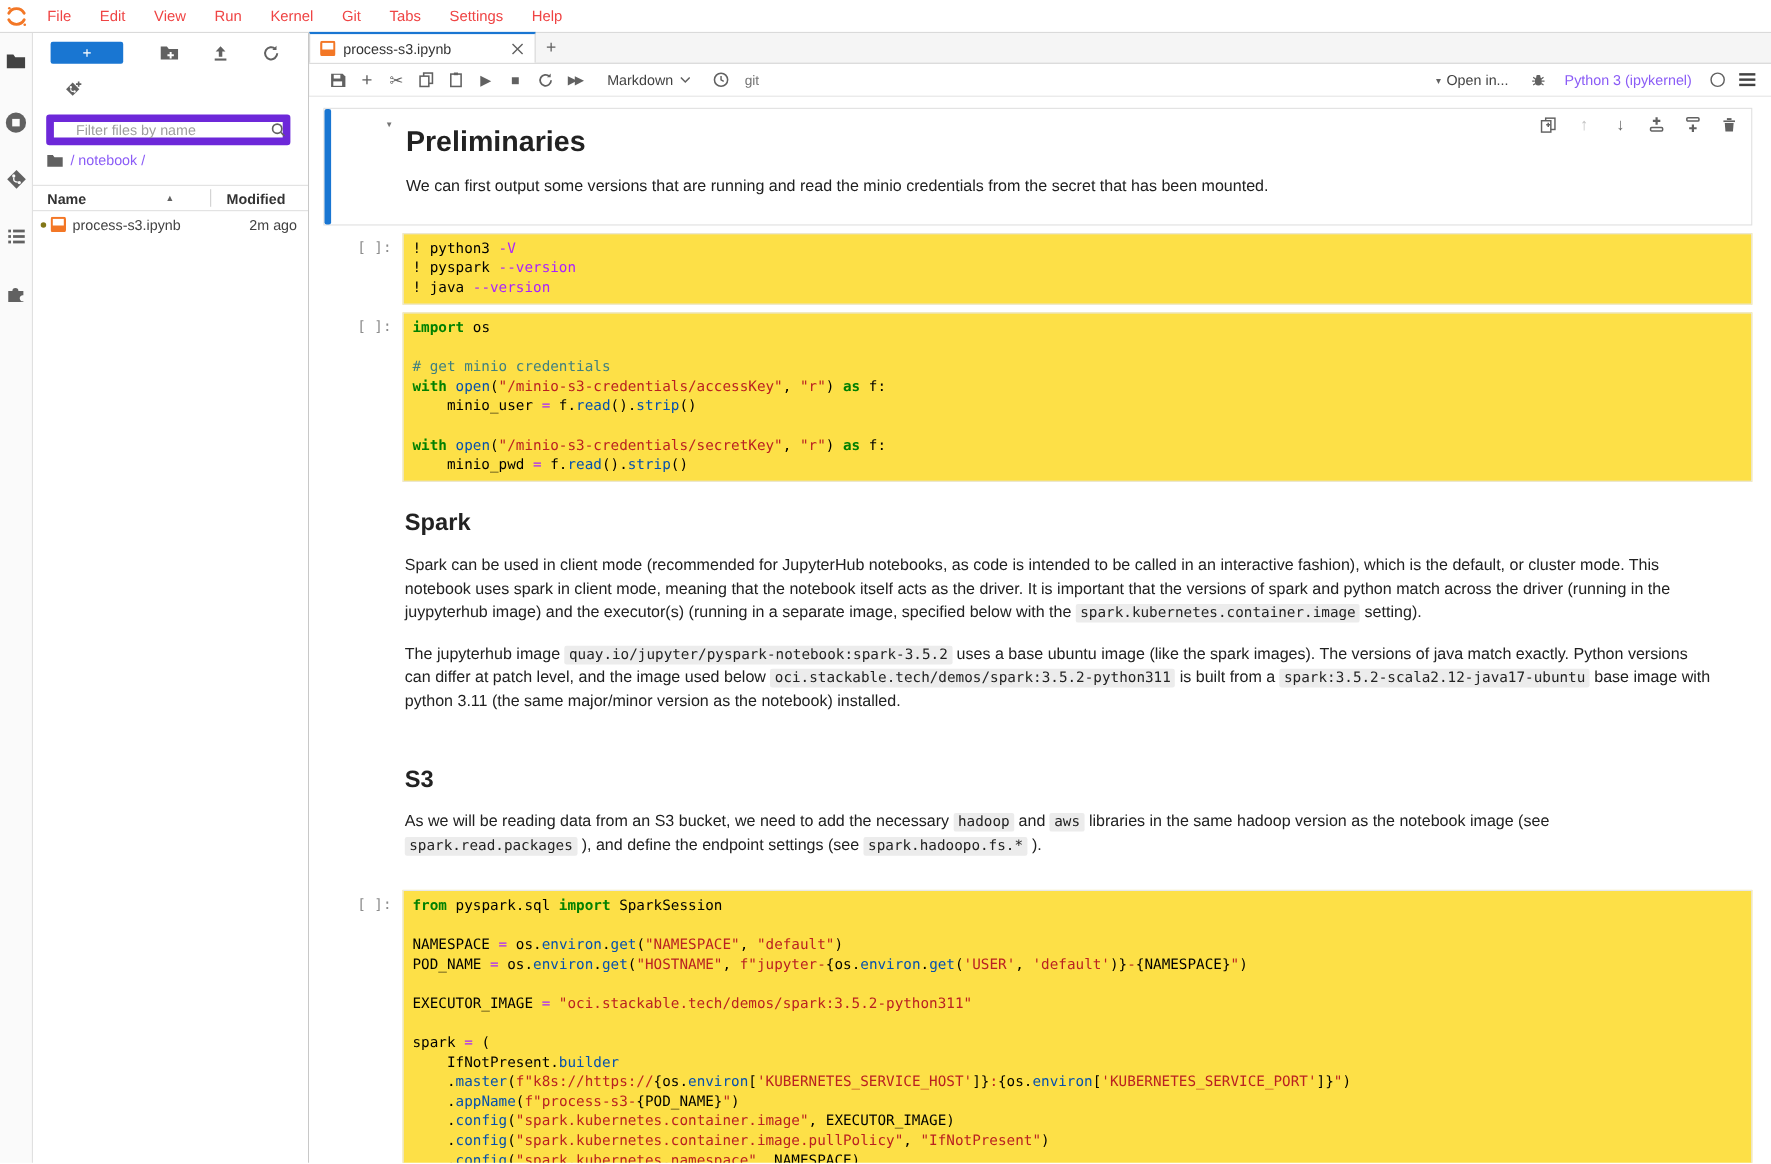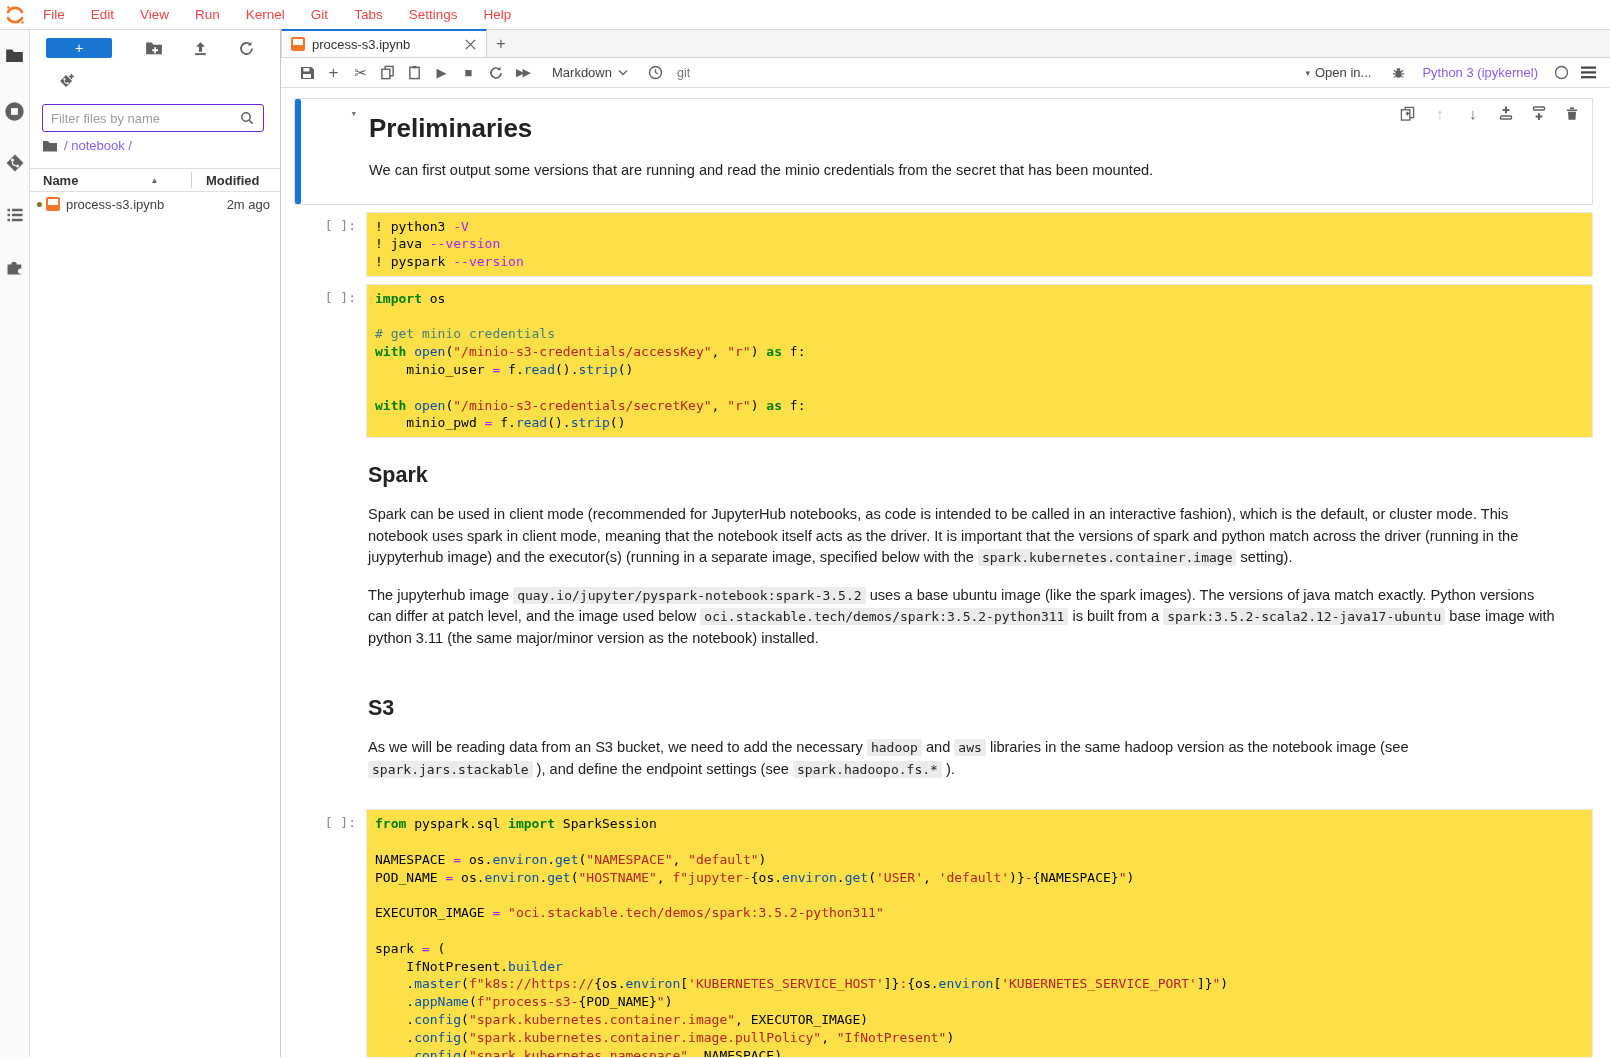--- a/index.html
+++ b/index.html
@@ -20,21 +20,21 @@
   .activitybar { width:30px; background:#fafafa; border-right:1px solid #e0e0e0; display:flex; flex-direction:column; align-items:center; padding-top:13px; }
   .act-icon { width:24px; height:24px; display:flex; align-items:center; justify-content:center; margin-bottom:28px; }
   .act-icon.first { margin-bottom:32px; }
   
   .filebrowser { width:251px; background:#fff; border-right:1px solid #c8c8c8; display:flex; flex-direction:column; font-size:13px; }
   .fb-toolbar { height:36px; display:flex; align-items:center; padding:0 10px 0 16px; gap:0; }
   .new-launcher-btn { width:67px; height:20px; background:#1976d2; border:none; border-radius:2px; color:#fff; font-size:14px; line-height:18px; display:flex; align-items:center; justify-content:center; cursor:pointer; }
   .fb-tool { width:47px; height:24px; display:flex; align-items:center; justify-content:center; }
   .fb-gitrow { height:30px; display:flex; align-items:center; padding-left:28px; }
   .fb-filterwrap { padding:8px 16px 6px 12px; }
-  .fb-filter { width:222px; height:28px; border:1px solid #6d28d9; border-radius:3px; background:#fff; display:flex; align-items:center; padding:0 8px; }
+  .fb-filter { width:222px; height:28px; border:7px solid #6d28d9; border-radius:3px; background:#fff; display:flex; align-items:center; padding:0 20px; }
   .fb-filter input { border:none; outline:none; flex:1; font-size:13px; font-family:"Liberation Sans",sans-serif; color:#424242; background:transparent; }
   .fb-filter input::placeholder { color:#9e9e9e; }
   .fb-breadcrumb { height:26px; display:flex; gap:6px; padding-left:12px; color:#8b5cf6; }
   .fb-listheader { height:24px; display:flex; align-items:center; border-top:1px solid #e0e0e0; border-bottom:1px solid #e0e0e0; margin-top:4px; font-weight:bold; color:#333; }
   .fb-col-name { flex:1; padding-left:13px; display:flex; align-items:center; }
   .sort-caret { font-size:8px; color:#616161; margin-left:72px; }
   .fb-col-div { width:1px; height:16px; background:#d0d0d0; }
   .fb-col-mod { width:88px; padding-left:14px; }
   .fb-row { height:24px; display:flex; align-items:center; color:#424242; }
   .fb-dot { width:5px; height:5px; border-radius:50%; background:#827717; margin:0 4px 0 7px; flex:none; }
@@ -373,22 +373,22 @@
                 </svg>
               </div>
             </div>
           </div>
           <div class="cell">
             <div class="cell-stripe"></div>
             <div class="cell-prompt">[ ]:</div>
             <div class="cell-body">
               <div class="editor">
                 <div class="cm-line"><span class="tok-p">! python3 </span><span class="tok-o">-V</span></div>
+                <div class="cm-line"><span class="tok-p">! pyspark </span><span class="tok-o">--version</span></div>
                 <div class="cm-line"><span class="tok-p">! java </span><span class="tok-o">--version</span></div>
-                <div class="cm-line"><span class="tok-p">! pyspark </span><span class="tok-o">--version</span></div>
               </div>
             </div>
           </div>
           <div class="cell">
             <div class="cell-stripe"></div>
             <div class="cell-prompt">[ ]:</div>
             <div class="cell-body">
               <div class="editor">
                 <div class="cm-line"><span class="tok-k">import</span><span class="tok-p"> os</span></div>
                 <div class="cm-line">&nbsp;</div>
@@ -411,21 +411,21 @@
                 <p class="md-p">The jupyterhub image <code class="md-code">quay.io/jupyter/pyspark-notebook:spark-3.5.2</code> uses a base ubuntu image (like the spark images). The versions of java match exactly. Python versions can differ at patch level, and the image used below <code class="md-code">oci.stackable.tech/demos/spark:3.5.2-python311</code> is built from a <code class="md-code">spark:3.5.2-scala2.12-java17-ubuntu</code> base image with python 3.11 (the same major/minor version as the notebook) installed.</p>
               </div>
             </div>
           </div>
           <div class="cell">
             <div class="cell-stripe"></div>
             <div class="cell-prompt"></div>
             <div class="cell-body">
               <div class="md-body">
                 <div class="md-h2">S3</div>
-                <p class="md-p">As we will be reading data from an S3 bucket, we need to add the necessary <code class="md-code">hadoop</code> and <code class="md-code">aws</code> libraries in the same hadoop version as the notebook image (see <code class="md-code">spark.jars.stackable</code> ), and define the endpoint settings (see <code class="md-code">spark.hadoopo.fs.*</code> ).</p>
+                <p class="md-p">As we will be reading data from an S3 bucket, we need to add the necessary <code class="md-code">hadoop</code> and <code class="md-code">aws</code> libraries in the same hadoop version as the notebook image (see <code class="md-code">spark.read.packages</code> ), and define the endpoint settings (see <code class="md-code">spark.hadoopo.fs.*</code> ).</p>
               </div>
             </div>
           </div>
           <div class="cell">
             <div class="cell-stripe"></div>
             <div class="cell-prompt">[ ]:</div>
             <div class="cell-body">
               <div class="editor">
                 <div class="cm-line"><span class="tok-k">from</span><span class="tok-p"> pyspark.sql </span><span class="tok-k">import</span><span class="tok-p"> SparkSession</span></div>
                 <div class="cm-line">&nbsp;</div>

